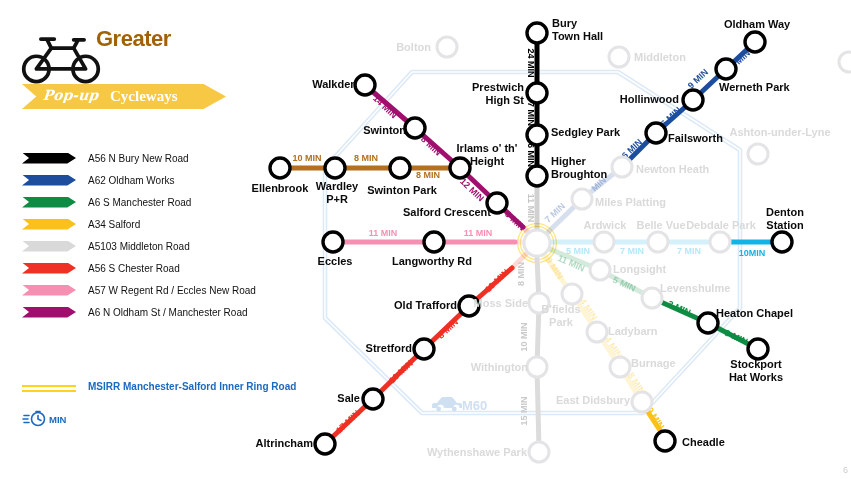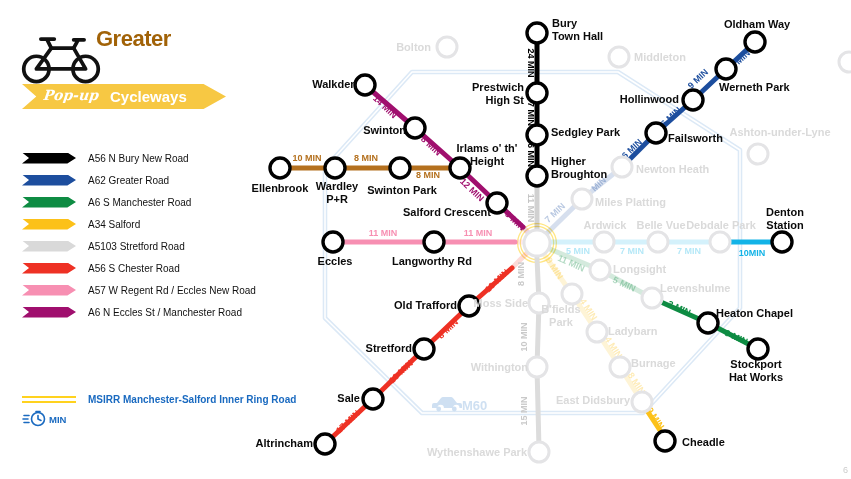--- a/index.html
+++ b/index.html
@@ -7,27 +7,27 @@
        font-family:"Liberation Sans",sans-serif;-webkit-font-smoothing:antialiased;}
   
   #logo{position:absolute;left:14px;top:20px;width:250px;}
   #bike{position:absolute;left:6px;top:8px;}
   #titles{position:absolute;left:82px;top:6px;font-weight:bold;font-size:22px;
           line-height:26px;color:#a16207;letter-spacing:-0.5px;}
   #banner{position:absolute;left:8px;top:64px;width:204px;height:25px;background:#f7c843;
           clip-path:polygon(0% 0%,89% 0%,100% 50%,89% 100%,0% 100%,7% 50%);}
   #banner .script{position:absolute;left:22px;top:3px;color:#fff;font-style:italic;
           font-weight:bold;font-size:14px;font-family:"DejaVu Serif",serif;transform:skewX(-8deg);}
-  #banner .word{position:absolute;left:88px;top:4px;color:#fff;font-weight:bold;font-size:15px;}
+  #banner .word{position:absolute;left:88px;top:4px;color:#fff;font-weight:bold;font-size:15px;font-family:Liberation Serif, serif;}
   #legend{position:absolute;left:22px;top:147px;width:250px;}
   .lrow{display:flex;align-items:center;height:22px;}
   .swatch{width:54px;height:11px;flex:0 0 54px;margin-right:12px;
           clip-path:polygon(0% 0%,84% 0%,100% 50%,84% 100%,0% 100%,13% 50%);}
   .llabel{font-weight:normal;font-size:10px;color:#111;white-space:nowrap;}
-  #msirr-row{position:absolute;left:22px;top:394px;display:flex;align-items:center;}
+  #msirr-row{position:absolute;left:22px;top:381px;display:flex;align-items:flex-end;}
   #msirr-swatch{width:54px;height:3px;flex:0 0 54px;margin-right:12px;
           border-top:2.5px solid #ffd21e;border-bottom:2.5px solid #ffd21e;}
   .bluelabel{font-weight:bold;font-size:10px;color:#1a6ac0;white-space:nowrap;}
   #clock-row{position:absolute;left:22px;top:410px;display:flex;align-items:center;}
   #clock-icon{width:54px;flex:0 0 54px;margin-right:12px;}
   
   #map-svg{position:absolute;left:0;top:0;}
   text{font-family:"Liberation Sans",sans-serif;}
 </style>
 </head>
@@ -255,45 +255,45 @@
   </div>
 </div>
 
 <div id="legend">
     <div class="lrow">
       <div class="swatch" style="background: rgb(0, 0, 0);"></div>
       <span class="llabel">A56 N Bury New Road</span>
     </div>
     <div class="lrow">
       <div class="swatch" style="background: rgb(29, 78, 158);"></div>
-      <span class="llabel">A62 Greater Road</span>
+      <span class="llabel">A62 Oldham Works</span>
     </div>
     <div class="lrow">
       <div class="swatch" style="background: rgb(14, 140, 67);"></div>
       <span class="llabel">A6 S Manchester Road</span>
     </div>
     <div class="lrow">
       <div class="swatch" style="background: rgb(252, 193, 25);"></div>
       <span class="llabel">A34 Salford</span>
     </div>
     <div class="lrow">
       <div class="swatch" style="background: rgb(217, 217, 217);"></div>
-      <span class="llabel">A5103 Stretford Road</span>
+      <span class="llabel">A5103 Middleton Road</span>
     </div>
     <div class="lrow">
       <div class="swatch" style="background: rgb(238, 49, 36);"></div>
       <span class="llabel">A56 S Chester Road</span>
     </div>
     <div class="lrow">
       <div class="swatch" style="background: rgb(247, 143, 178);"></div>
       <span class="llabel">A57 W Regent Rd / Eccles New Road</span>
     </div>
     <div class="lrow">
       <div class="swatch" style="background: rgb(160, 15, 110);"></div>
-      <span class="llabel">A6 N Eccles St / Manchester Road</span>
+      <span class="llabel">A6 N Oldham St / Manchester Road</span>
     </div>
   </div>
 
 <div id="msirr-row">
   <div id="msirr-swatch"></div>
   <span class="bluelabel">MSIRR Manchester-Salford Inner Ring Road</span>
 </div>
 
 <div id="clock-row">
   <svg id="clock-icon" width="54" height="18" viewBox="0 0 54 18">

